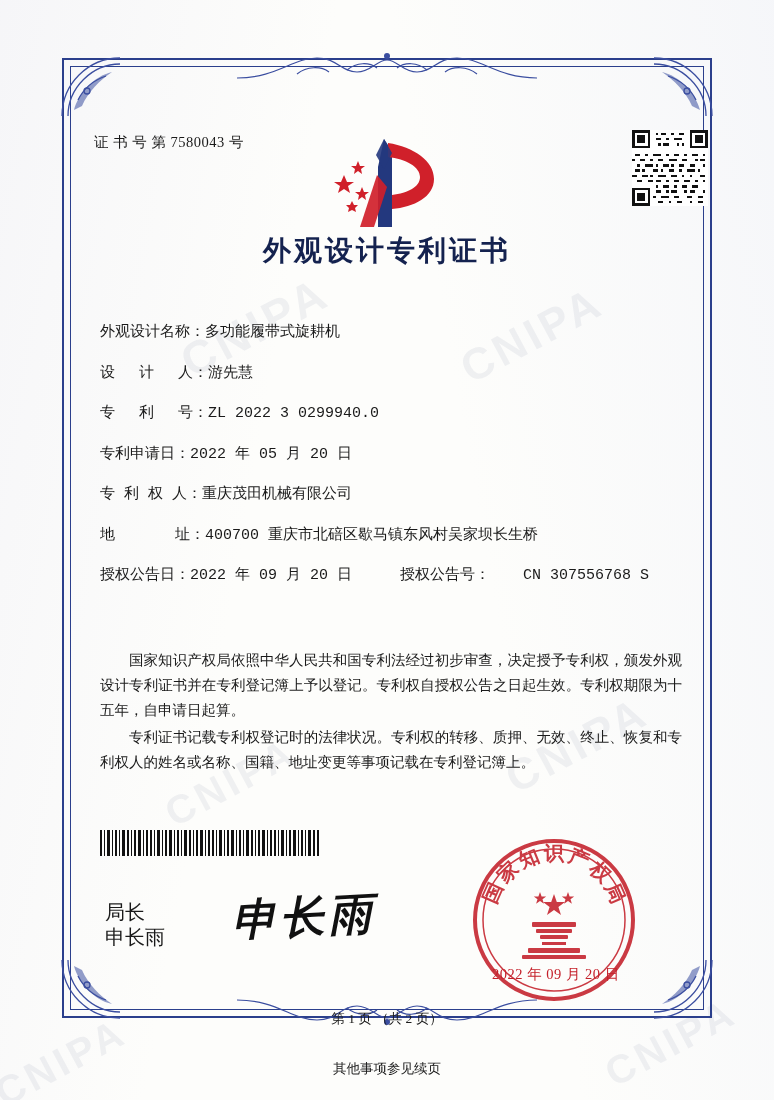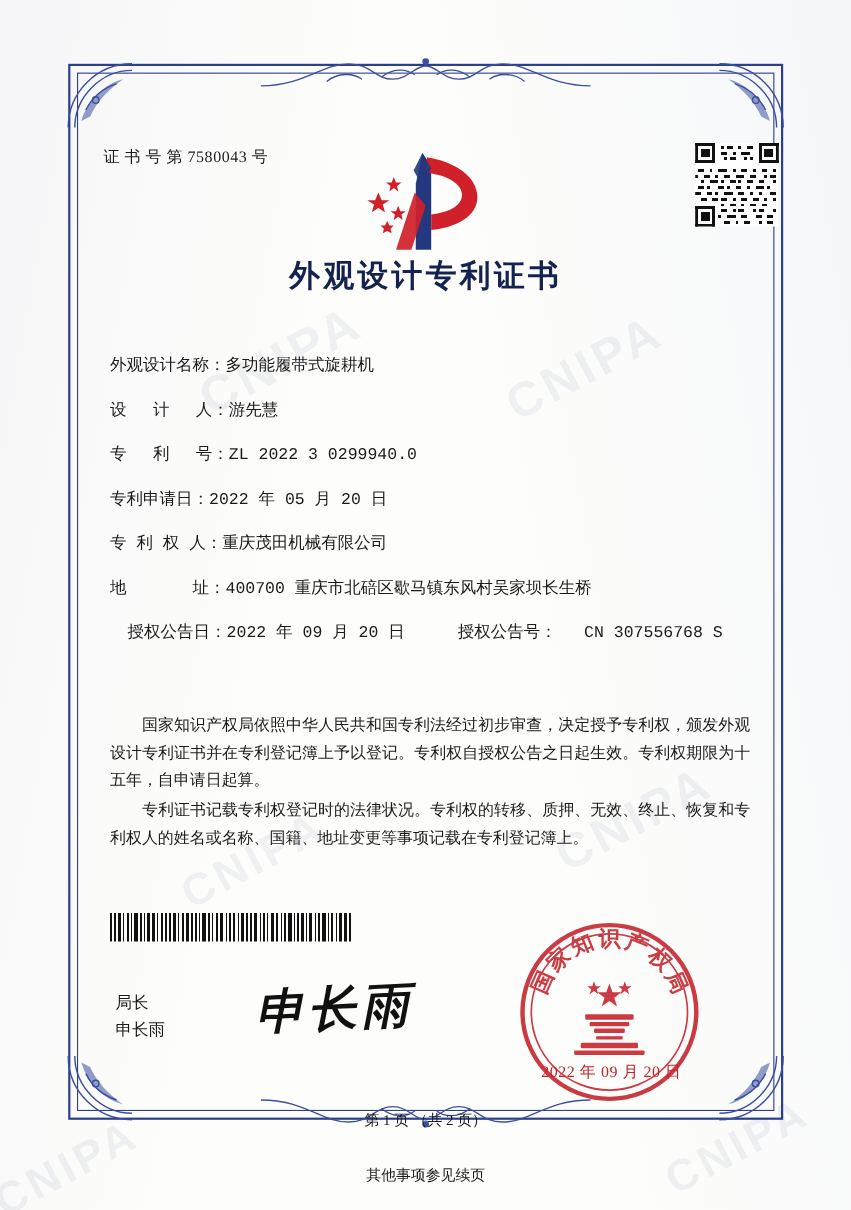--- a/index.html
+++ b/index.html
@@ -139,21 +139,21 @@
     font-size: 15px;
     font-family: Liberation Mono, monospace;
   }
   .field-label {
     white-space: pre;
     flex: 0 0 auto;
   }
   .field-value {
     flex: 1 1 auto;
   }
-  .field-row.two-col .field-label { flex: 0 0 auto; margin-left: 16px; }
+  .field-row.two-col .field-label { flex: 0 0 auto; }
   .field-row.two-col .field-value { flex: 0 0 auto; margin-right: 48px; }
   .field-row.two-col .field-label2 { flex: 0 0 auto; }
   .field-row.two-col .field-value2 { flex: 1 1 auto; text-align: center; }
 
   
   .body-text {
     position: absolute;
     left: 100px;
     right: 92px;
     top: 648px;
@@ -173,21 +173,21 @@
     top: 830px;
     width: 220px;
     height: 26px;
   }
 
   
   .sig-block {
     position: absolute;
     left: 105px;
     top: 900px;
-    font-size: 15px;
+    font-size: 20px;
     line-height: 25px;
   }
   .handwriting {
     position: absolute;
     left: 232px;
     top: 888px;
     font-size: 44px;
     font-family: "DejaVu Serif", serif;
     font-weight: bold;
     font-style: italic;

